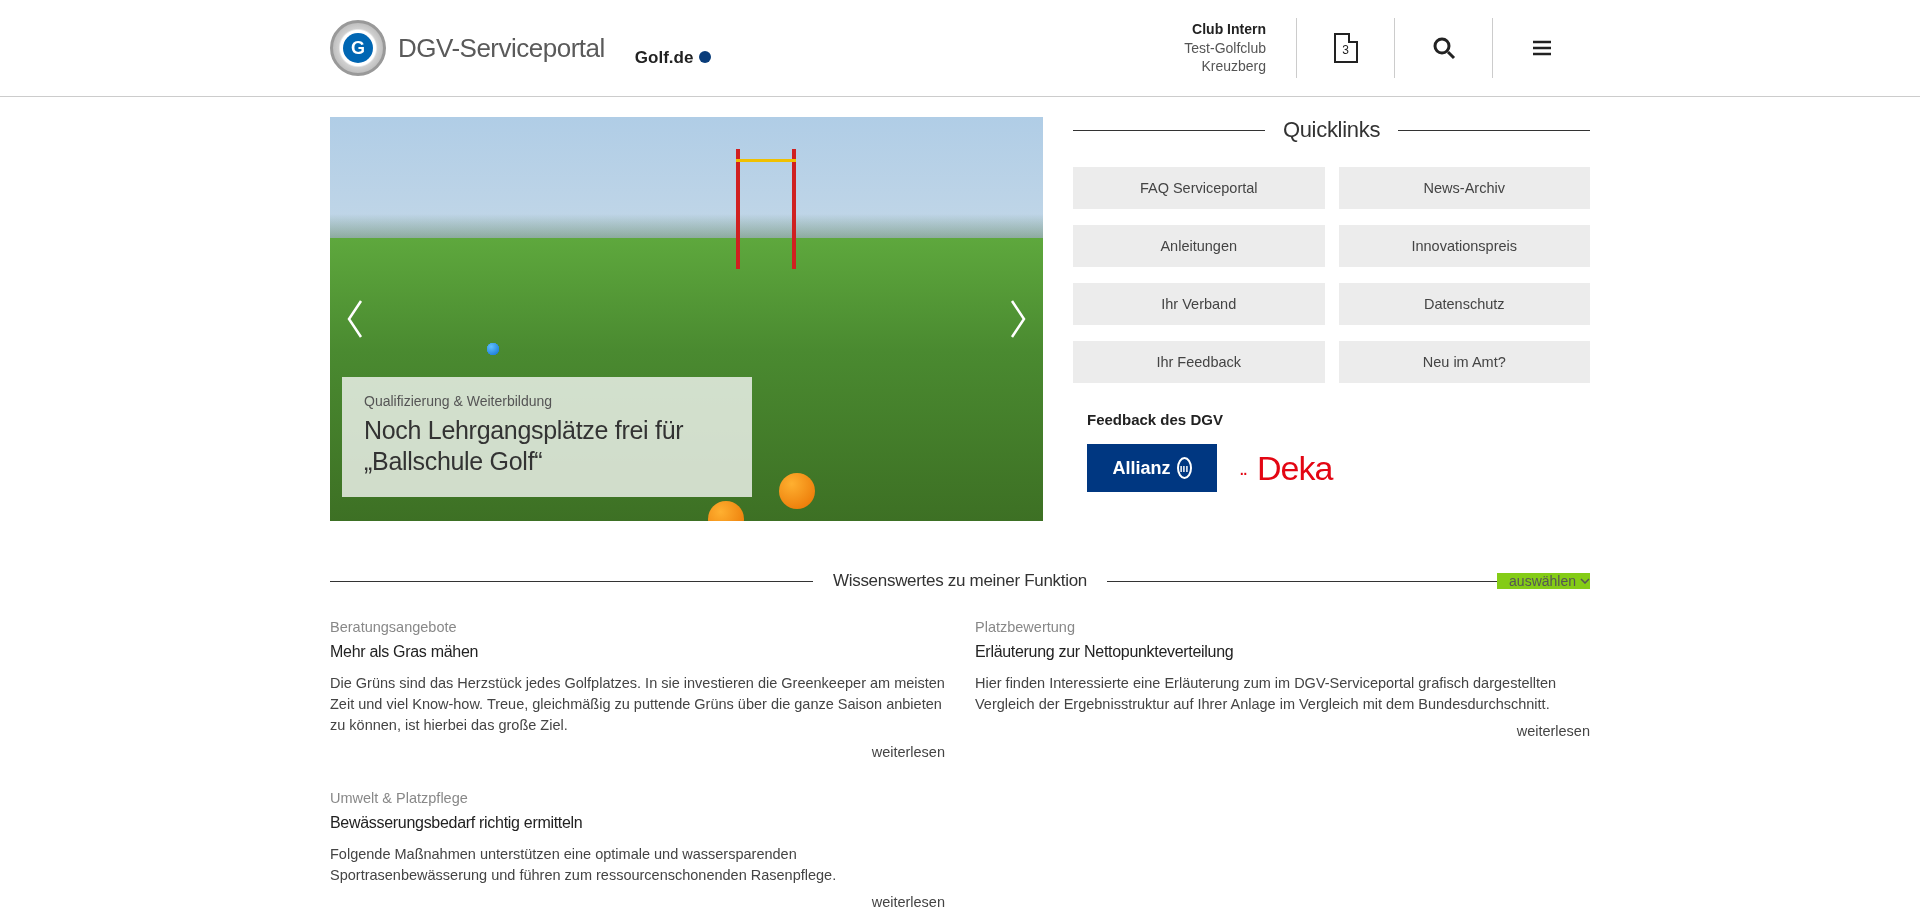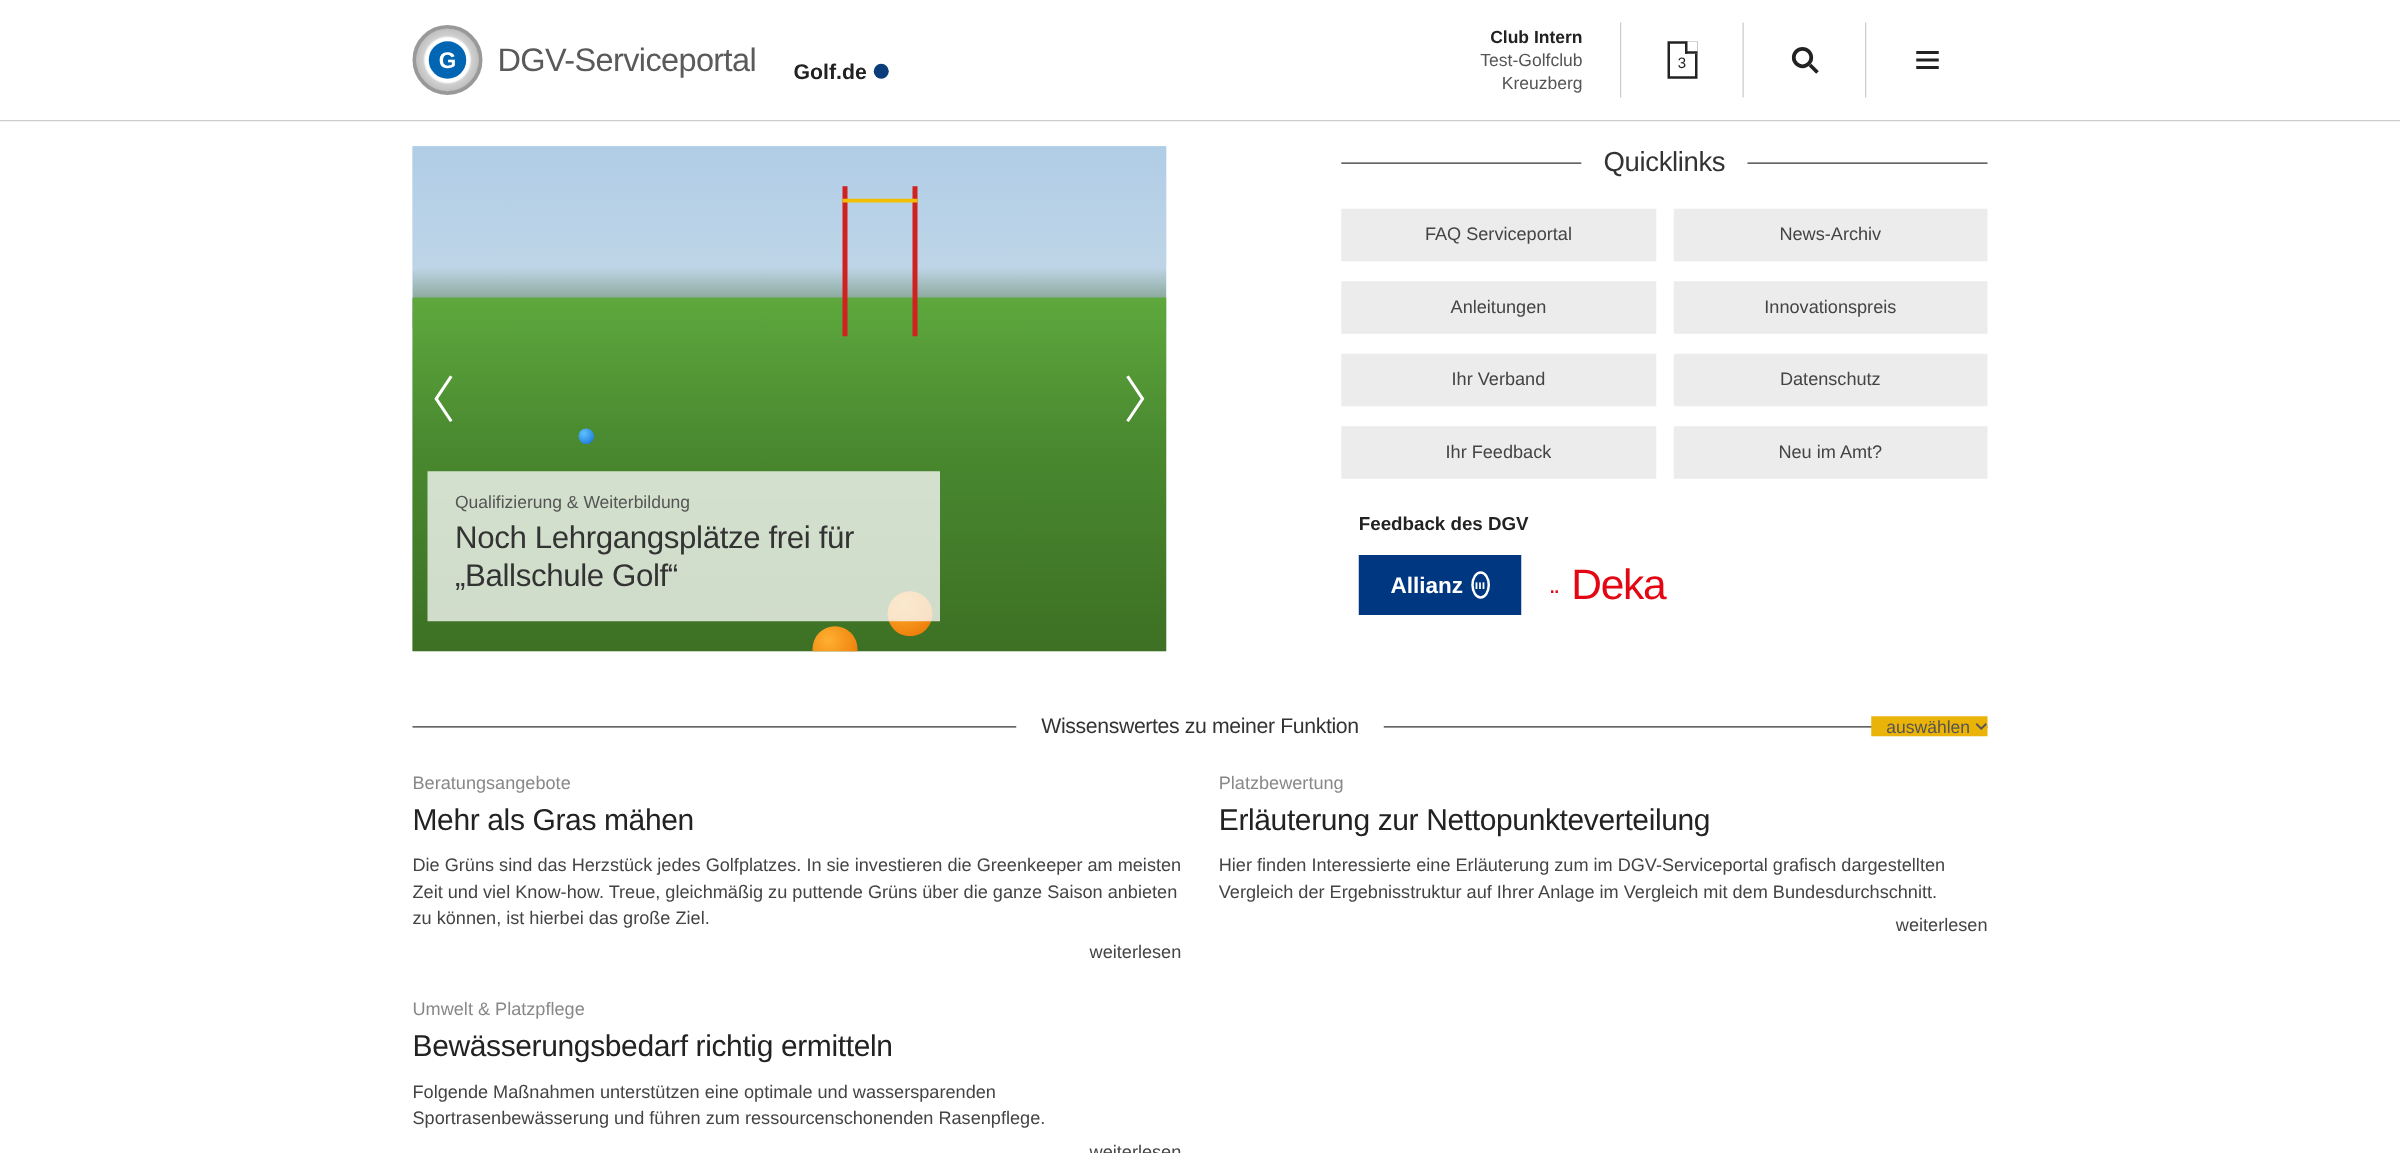--- a/index.html
+++ b/index.html
@@ -23,21 +23,21 @@
 .action-btn svg { width: 24px; height: 24px; }
 .action-btn.doc-count { flex-direction: column; position: relative; }
 .doc-icon { width: 24px; height: 30px; border: 2px solid #222; position: relative; }
 .doc-icon::before { content: ""; position: absolute; top: -2px; right: -2px; width: 8px; height: 8px; background: #fff; border-left: 2px solid #222; border-bottom: 2px solid #222; }
 .doc-num { position: absolute; top: 50%; left: 50%; transform: translate(-50%, -35%); font-size: 12px; font-family: Arial; }
 
 
 .main { max-width: 1300px; margin: 0 auto; padding: 20px; display: grid; grid-template-columns: 713px 1fr; gap: 30px; }
 
 
-.hero { position: relative; width: 603px; height: 404px; background: linear-gradient(to bottom, #a8c8e8 0%, #b8d4e8 30%, #5a9b3e 30%, #3d7a28 100%); overflow: hidden; padding-left: 17px; }
+.hero { position: relative; width: 713px; height: 404px; background: linear-gradient(to bottom, #a8c8e8 0%, #b8d4e8 30%, #5a9b3e 30%, #3d7a28 100%); overflow: hidden; padding-left: 17px; }
 .hero-sky { position: absolute; inset: 0 0 60% 0; background: linear-gradient(#b0cde6, #c8dae8); }
 .hero-trees { position: absolute; top: 24%; left: 0; right: 0; height: 12%; background: linear-gradient(to bottom, transparent, #2d5a1a); opacity: 0.7; }
 .hero-grass { position: absolute; top: 30%; bottom: 0; left: 0; right: 0; background: linear-gradient(180deg, #5ea83d, #4a8a30 40%, #3d7024); }
 .goal { position: absolute; top: 8%; left: 57%; width: 60px; height: 120px; }
 .goal-post { position: absolute; width: 4px; background: #d02020; }
 .goal-post.l { left: 0; top: 0; bottom: 0; }
 .goal-post.r { right: 0; top: 0; bottom: 0; }
 .goal-bar { position: absolute; top: 10px; left: 0; right: 0; height: 3px; background: #f0c000; }
 .ball { position: absolute; width: 36px; height: 36px; border-radius: 50%; }
 .ball.orange { background: radial-gradient(circle at 35% 30%, #ffb030, #e87000); }
@@ -64,24 +64,24 @@
 .allianz { width: 130px; height: 48px; background: #003781; color: #fff; display: flex; align-items: center; justify-content: center; font-weight: bold; font-size: 18px; gap: 6px; }
 .allianz-icon { width: 15px; height: 22px; border: 2px solid #fff; border-radius: 50%; display: inline-flex; align-items: center; justify-content: center; font-size: 10px; }
 .deka { font-size: 34px; font-weight: normal; color: #e30613; font-family: Arial; letter-spacing: -1px; position: relative; }
 .deka::before { content: ".."; color: #e30613; position: absolute; left: -18px; bottom: 8px; font-size: 20px; letter-spacing: -2px; }
 
 
 .fullwidth { max-width: 1300px; margin: 30px auto 0; padding: 0 20px; }
 .wiss-head { display: flex; align-items: center; margin-bottom: 28px; position: relative; }
 .wiss-head .line { flex: 1; height: 1px; background: #333; }
 .wiss-title { font-family: "Segoe UI Light", Arial; font-size: 17px; color: #333; padding: 0 20px; font-weight: 400; letter-spacing: -0.3px; }
-.wiss-select { position: absolute; right: 0; top: 50%; transform: translateY(-50%); background: #eab308; padding-left: 12px; font-size: 14px; color: #555; cursor: pointer; display: flex; align-items: center; gap: 4px; }
+.wiss-select { position: absolute; right: 0; top: 50%; transform: translateY(-50%); background: #84cc16; padding-left: 12px; font-size: 14px; color: #555; cursor: pointer; display: flex; align-items: center; gap: 4px; }
 .articles { display: grid; grid-template-columns: 1fr 1fr; gap: 30px; }
 .article-cat { color: #888; font-size: 14.5px; margin-bottom: 8px; }
-.article-title { font-family: "Segoe UI Light", Arial; font-size: 24px; color: #222; margin-bottom: 12px; font-weight: 400; letter-spacing: -0.3px; }
+.article-title { font-family: "Segoe UI Light", Arial; font-size: 16px; color: #222; margin-bottom: 12px; font-weight: 400; letter-spacing: -0.3px; }
 .article-body { font-size: 14.5px; color: #444; line-height: 1.45; }
 .readmore { text-align: right; font-size: 14.5px; color: #444; margin-top: 8px; cursor: pointer; }
 
 
 .blue-row { position: absolute; top: 56%; left: 22%; display: flex; gap: 10px; }
 </style>
 </head>
 <body>
 
 <header class="header">

